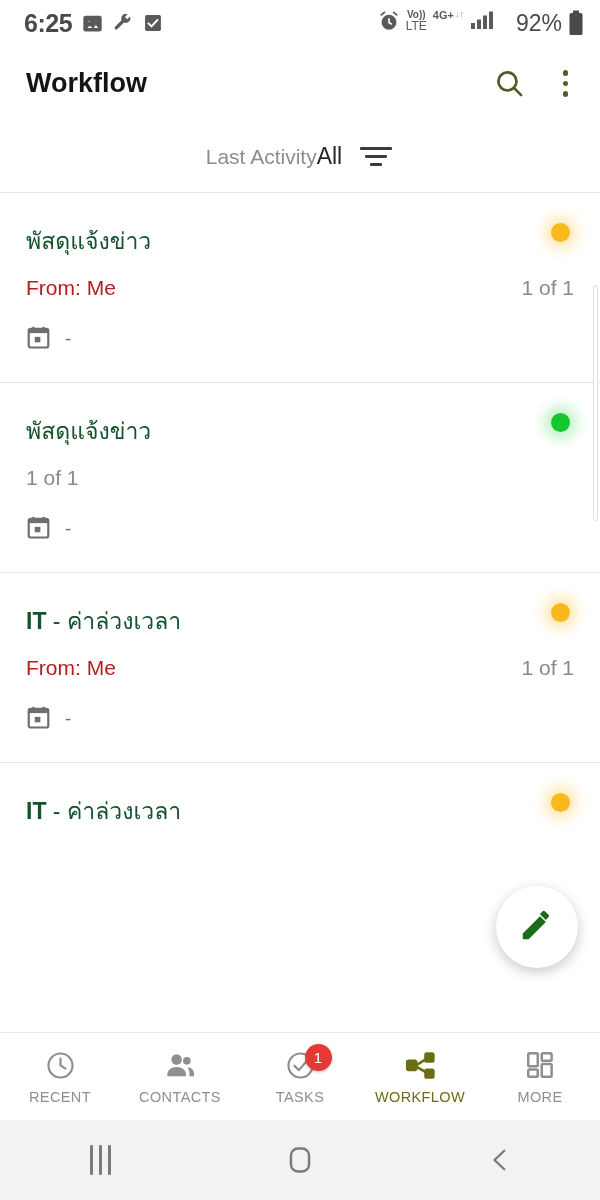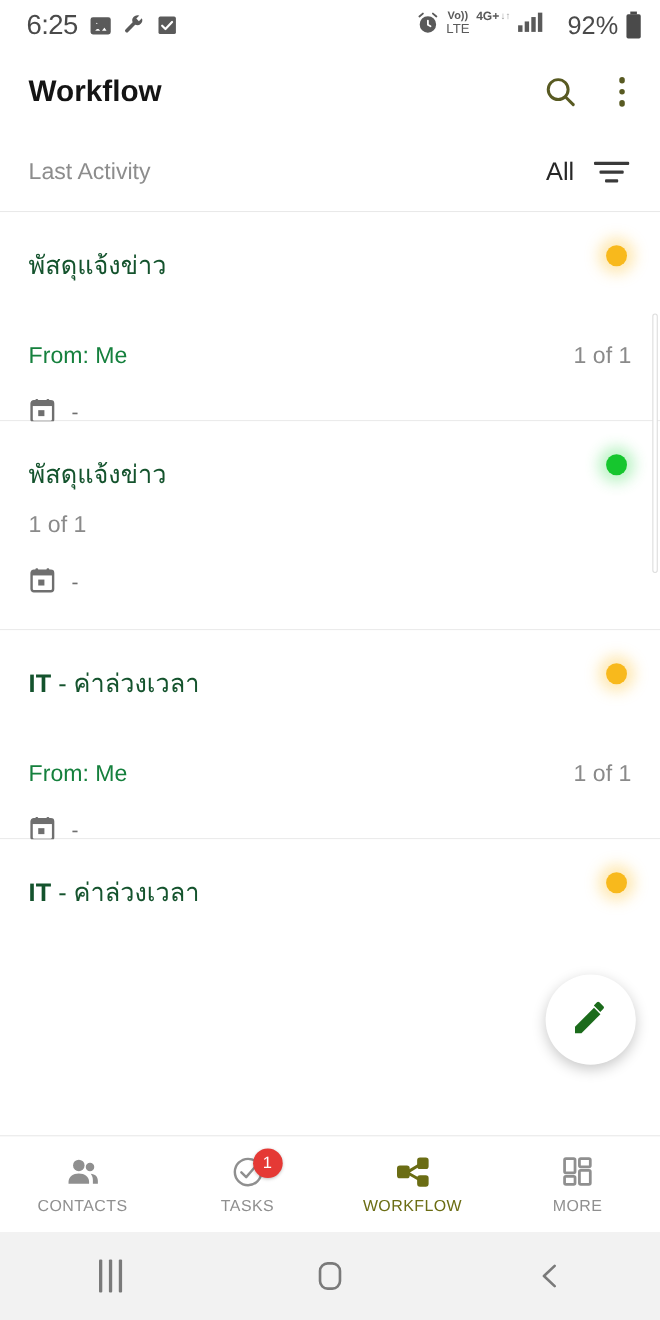--- a/index.html
+++ b/index.html
@@ -15,21 +15,21 @@
   
   .status-bar {
     height:46px;
     display:flex;
     align-items:center;
     justify-content:space-between;
     padding:0 16px 0 24px;
     background:#ffffff;
   }
   .status-left { display:flex; align-items:center; gap:10px; }
-  .status-time { font-size:25px; color:#4a4a4a; letter-spacing:-0.5px; }
+  .status-time { font-size:25px; color:#4a4a4a; letter-spacing:-0.5px;font-weight:bold; }
   .status-right { display:flex; align-items:flex-start; gap:6px; }
   .sb-icon { color:#5a5a5a; display:inline-flex; align-items:center; }
   .battery-pct { font-size:23px; color:#4a4a4a; margin-left:14px; }
   .volte-stack { display:flex; flex-direction:column; align-items:center; line-height:1; color:#5a5a5a; }
   .volte-stack .v-top { font-size:10px; font-weight:bold; }
   .volte-stack .v-bot { font-size:12px; font-weight:normal; }
   .g4-stack { display:flex; align-items:flex-start; color:#5a5a5a; }
   .g4-label { font-size:11px; font-weight:bold; line-height:1; }
   .g4-arrows { font-size:9px; line-height:1; margin-left:1px; color:#9a9a9a; }
 
@@ -46,21 +46,21 @@
   .app-actions { display:flex; align-items:center; gap:28px; }
   .icon-btn { display:inline-flex; align-items:center; justify-content:center; cursor:pointer; }
   .kebab { display:flex; flex-direction:column; gap:5px; padding:6px 10px; }
   .kebab span { width:5.5px; height:5.5px; border-radius:50%; background:#585a22; display:block; }
 
   
   .filter-bar {
     height:72px;
     display:flex;
     align-items:center;
-    justify-content:space-between;
+    justify-content:center;
     padding:0 26px;
     border-bottom:1px solid #e4e4e4;
     background:#ffffff;
   }
   .filter-left { font-size:21px; color:#8d8d8d; }
   .filter-right { display:flex; align-items:center; gap:16px; }
   .filter-all { font-size:23px; color:#272727; }
   .filter-lines { display:flex; flex-direction:column; align-items:center; gap:5px; cursor:pointer; padding:4px 2px; }
   .filter-lines i { display:block; background:#3a3a3a; height:3px; border-radius:1px; }
   .filter-lines i:nth-child(1){ width:32px; }
@@ -75,21 +75,21 @@
     padding:34px 26px 0 26px;
     border-bottom:1px solid #e6e6e6;
     background:#ffffff;
   }
   .li-title { font-size:23px; color:#14532d; line-height:1.25; padding-right:70px; }
   .li-title .prefix { font-weight:bold; }
   .li-row {
     display:flex; align-items:baseline; justify-content:space-between;
     margin-top:20px;
   }
-  .li-from { font-size:21px; color:#15803d;margin-top:36px; }
+  .li-from { font-size:21px; color:#b91c1c; }
   .li-count { font-size:21px; color:#8a8a8a; }
   .li-date { display:flex; align-items:center; gap:14px; margin-top:25px; }
   .li-dash { font-size:19px; color:#6f6f6f; }
 
   
   .status-dot {
     position:absolute; top:30px; right:30px;
     width:19px; height:19px; border-radius:50%;
   }
   .status-dot.amber { background:#f8b91c; box-shadow:0 0 13px 7px rgba(252,196,60,0.38); }
@@ -335,20 +335,29 @@
   <span>
     <svg width="38" height="38" viewBox="0 0 24 24">
       <path d="M3 17.3V21h3.7L17.6 10.1l-3.7-3.7L3 17.3z" fill="#1b6b1b"></path>
       <path d="M20.7 7l-3.7-3.7a1 1 0 0 0-1.4 0l-1.8 1.8 3.7 3.7 1.8-1.8a1 1 0 0 0 0-1.4l1.4 1.4z" fill="#1b6b1b"></path>
     </svg>
   </span>
 </div>
 
 <div class="bottom-nav">
 
+  <div class="nav-item">
+    <span class="nav-icon-wrap">
+      <svg width="31" height="31" viewBox="0 0 24 24" fill="none" stroke="#8f8f8f" stroke-width="1.7" stroke-linecap="round">
+        <circle cx="12" cy="12" r="9.3"></circle>
+        <path d="M12 6.6V12l3.9 2.4"></path>
+      </svg>
+    </span>
+    <span class="nav-label">RECENT</span>
+  </div>
 
   <div class="nav-item">
     <span class="nav-icon-wrap">
       <svg width="33" height="33" viewBox="0 0 24 24" fill="#8f8f8f">
         <circle cx="9.2" cy="7.6" r="3.8"></circle>
         <circle cx="16.6" cy="8.6" r="2.8"></circle>
         <path d="M2.4 18.6c0-3.5 3-5.6 6.8-5.6s6.8 2.1 6.8 5.6v1.2H2.4v-1.2z"></path>
         <path d="M17 13.2c3 .2 4.8 2 4.8 4.5v2.1h-3.3v-2.6c0-1.6-.6-2.9-1.5-4z"></path>
       </svg>
     </span>

